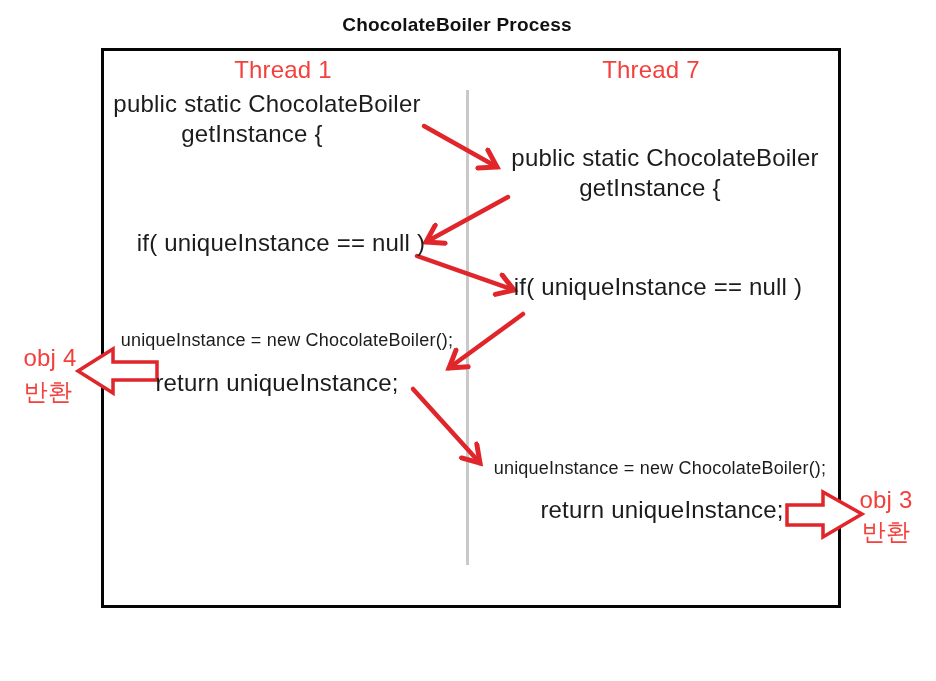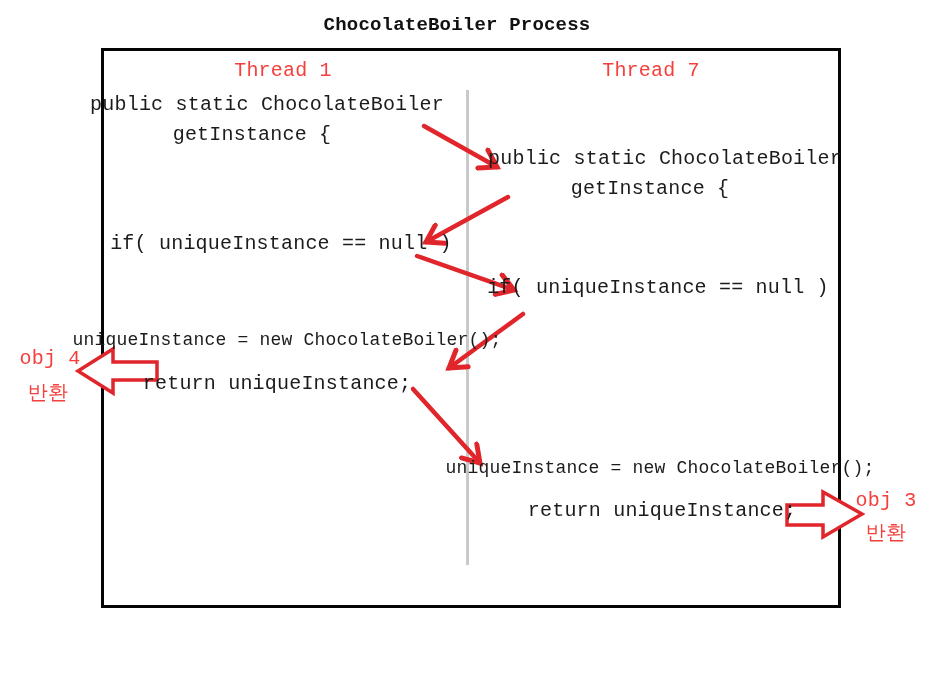--- a/index.html
+++ b/index.html
@@ -6,28 +6,28 @@
     margin: 0;
     padding: 0;
     background: #ffffff;
   }
   .stage {
     position: relative;
     width: 936px;
     height: 681px;
     background: #ffffff;
     overflow: hidden;
-    font-family: Liberation Mono, monospace;
+    font-family: Liberation Sans, sans-serif;
   }
   .txt {
     position: absolute;
     transform: translate(-50%, -50%);
     white-space: nowrap;
     color: #1c1c1c;
-    font-size: 20px;
+    font-size: 24px;
     letter-spacing: 0.2px;
   }
   .txt.small { font-size: 18px; }
   .txt.red   { color: #f4403c; }
   .title {
     left: 457px; top: 25px;
     font-size: 19px;
     font-weight: bold;
     color: #111111;
   }

